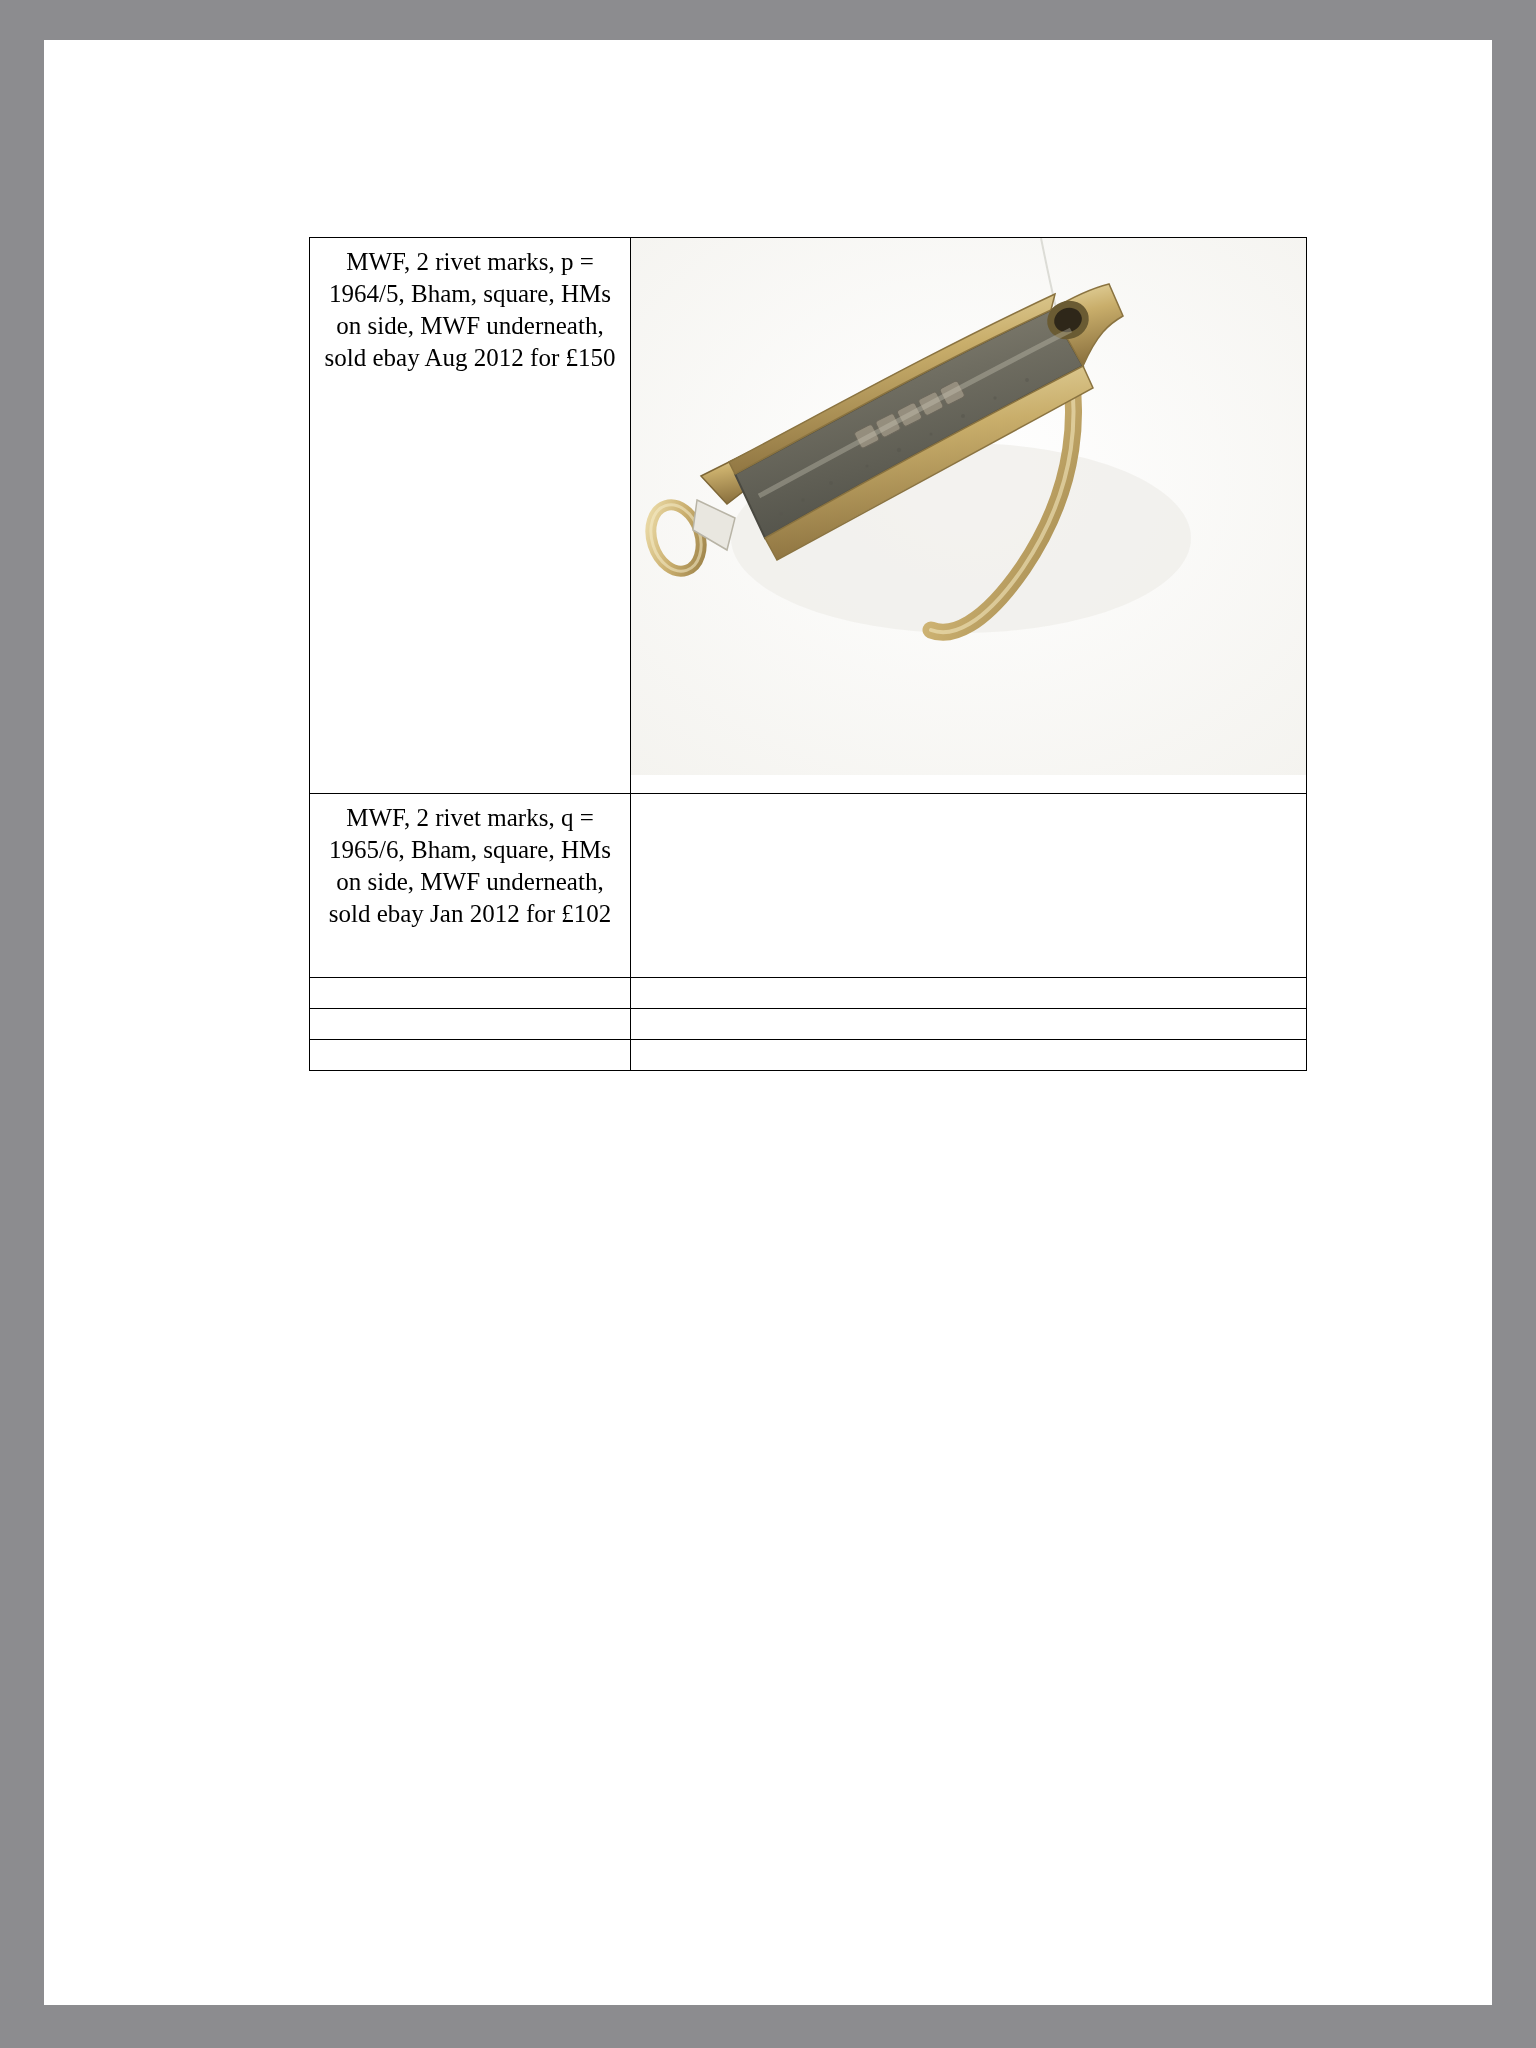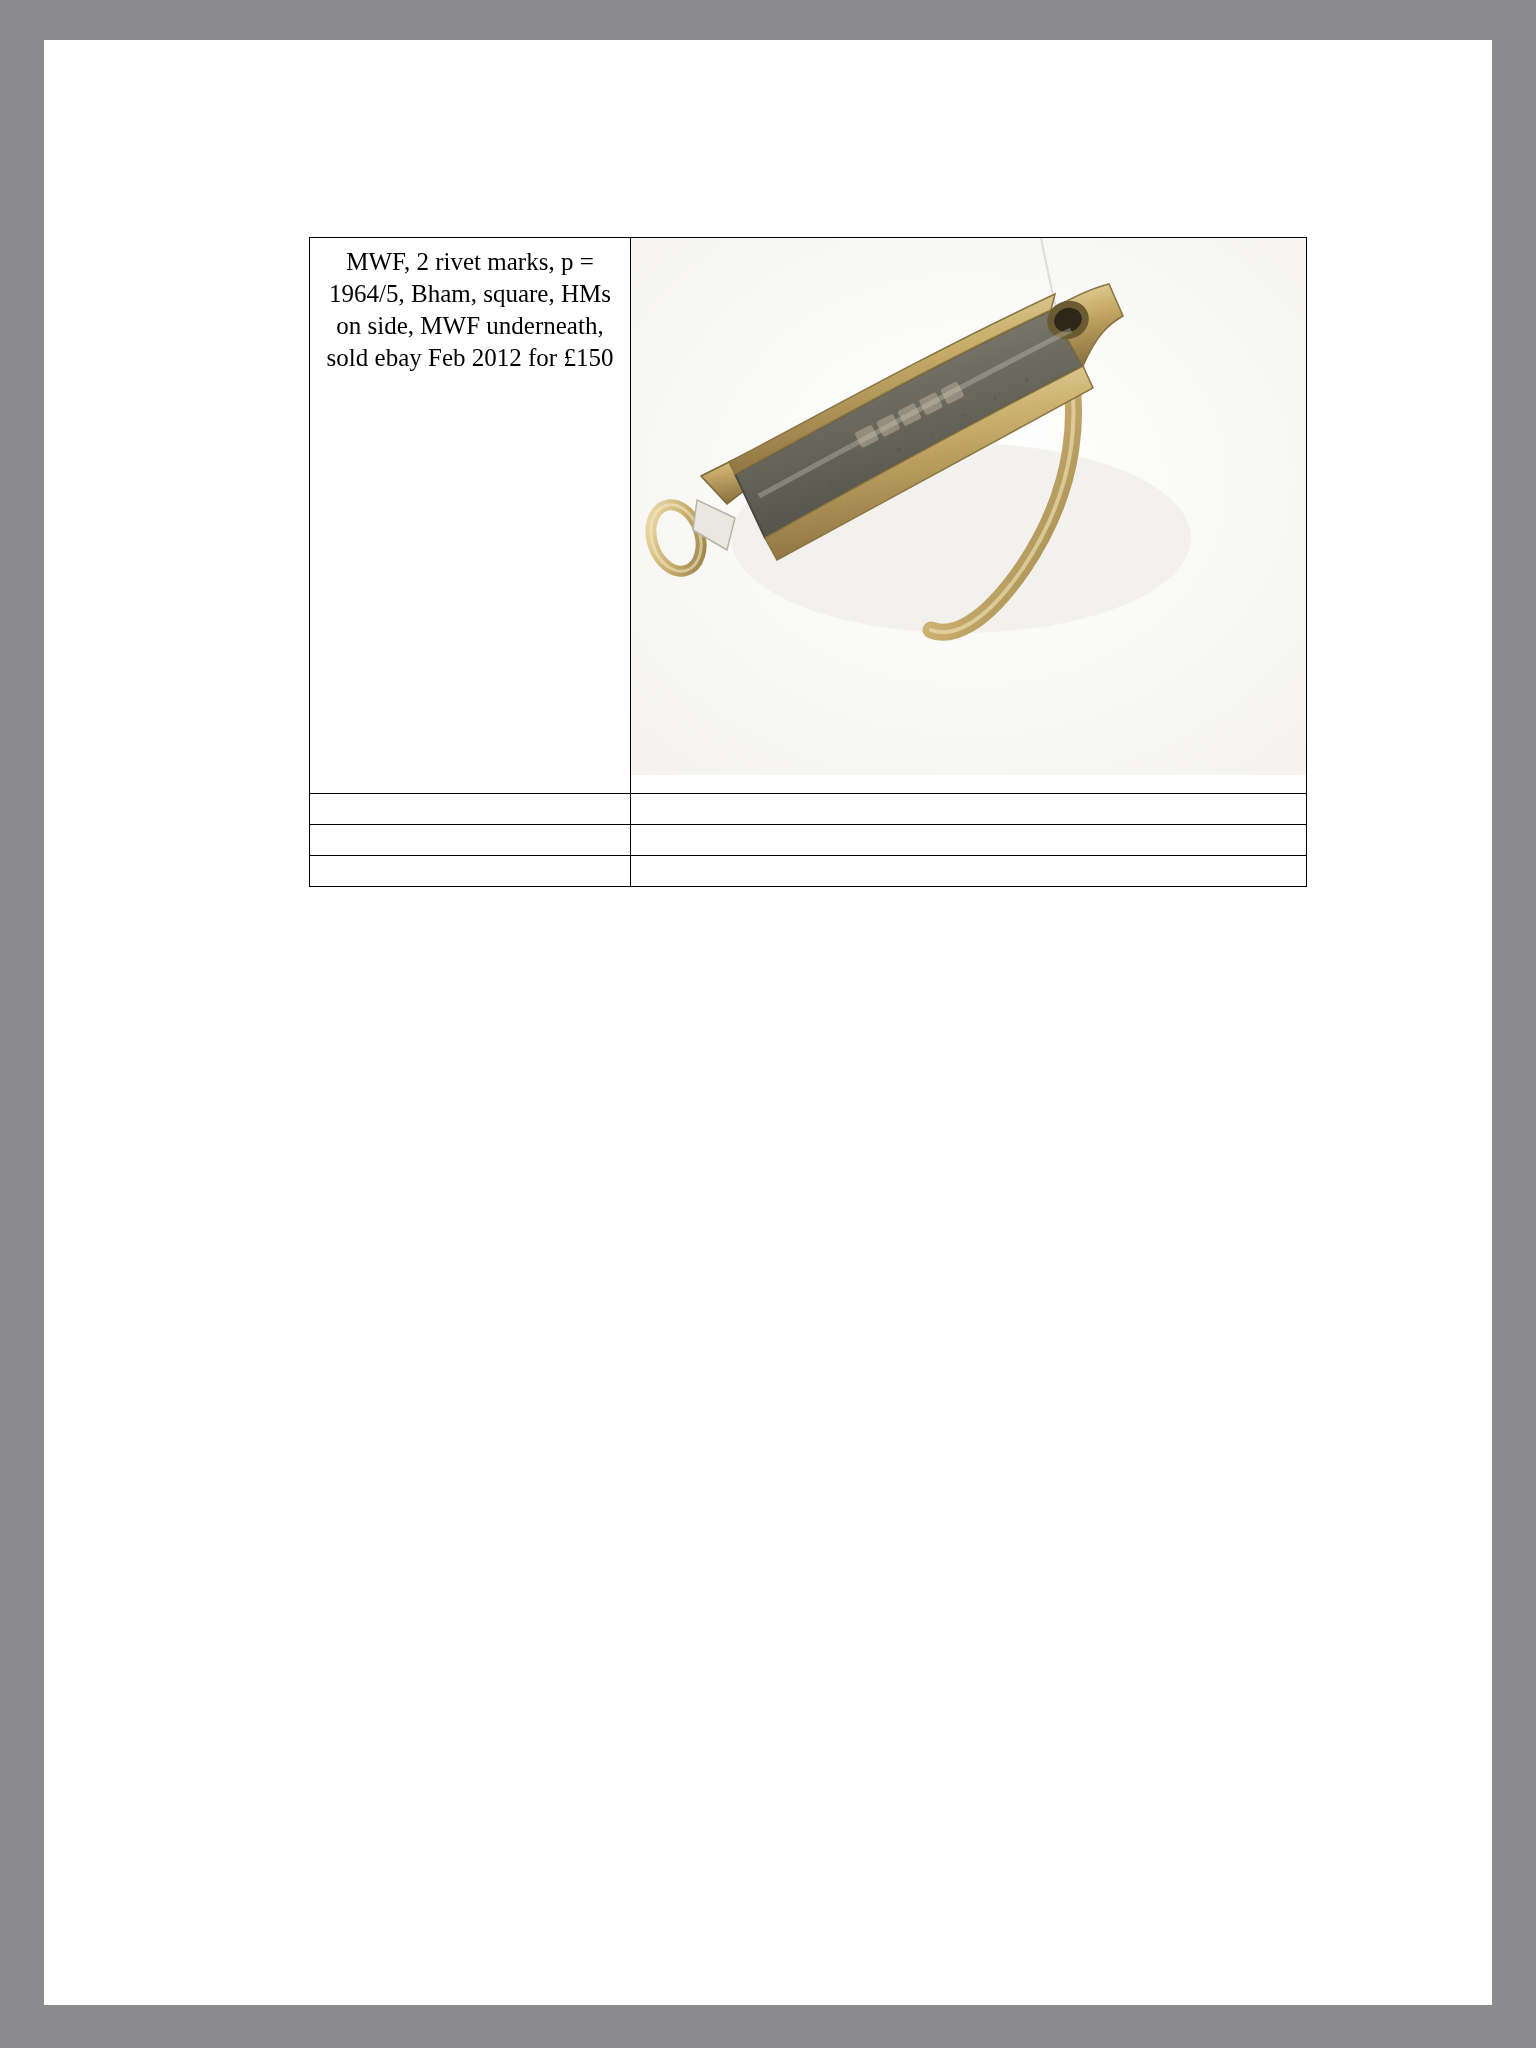--- a/index.html
+++ b/index.html
@@ -73,21 +73,21 @@
 </head>
 <body>
 
 <div class="page-wrap">
   <div class="page">
 
     <table class="doc-table">
       <tbody>
         <tr class="row-tall">
           <td class="col-text">
-            <div class="cell-text">MWF, 2 rivet marks, p = 1964/5, Bham, square, HMs on side, MWF underneath, sold ebay Feb 2012 for £150</div>
+            <div class="cell-text">MWF, 2 rivet marks, p = 1964/5, Bham, square, HMs on side, MWF underneath, sold ebay Aug 2012 for £150</div>
           </td>
           <td class="col-img img-cell">
             <div class="photo">
               <svg width="675" height="537" viewBox="0 0 675 537" xmlns="http://www.w3.org/2000/svg">
                 <defs>
                   <linearGradient id="goldBar" x1="0" y1="0" x2="0.2" y2="1">
                     <stop offset="0%" stop-color="#e8d9a6"></stop>
                     <stop offset="40%" stop-color="#c9ae6b"></stop>
                     <stop offset="100%" stop-color="#8d7340"></stop>
                   </linearGradient>
@@ -151,20 +151,28 @@
                   <circle cx="150" cy="276" r="1.4"></circle>
                   <circle cx="396" cy="142" r="1.9"></circle>
                 </g>
 
                 <path d="M128 258 C 216 210 330 148 440 92" stroke="#cfcabb" stroke-width="5" fill="none" opacity="0.35"></path>
               </svg>
             </div>
           </td>
         </tr>
 
+        <tr class="row-mid">
+          <td class="col-text">
+            <div class="cell-text">MWF, 2 rivet marks, q = 1965/6, Bham, square, HMs on side, MWF underneath, sold ebay Jan 2012 for £102</div>
+          </td>
+          <td class="col-img empty-cell">
+            <div></div>
+          </td>
+        </tr>
 
         <tr class="row-thin">
           <td class="col-text">
             <div class="cell-text"></div>
           </td>
           <td class="col-img empty-cell"></td>
         </tr>
 
         <tr class="row-thin">
           <td class="col-text">

